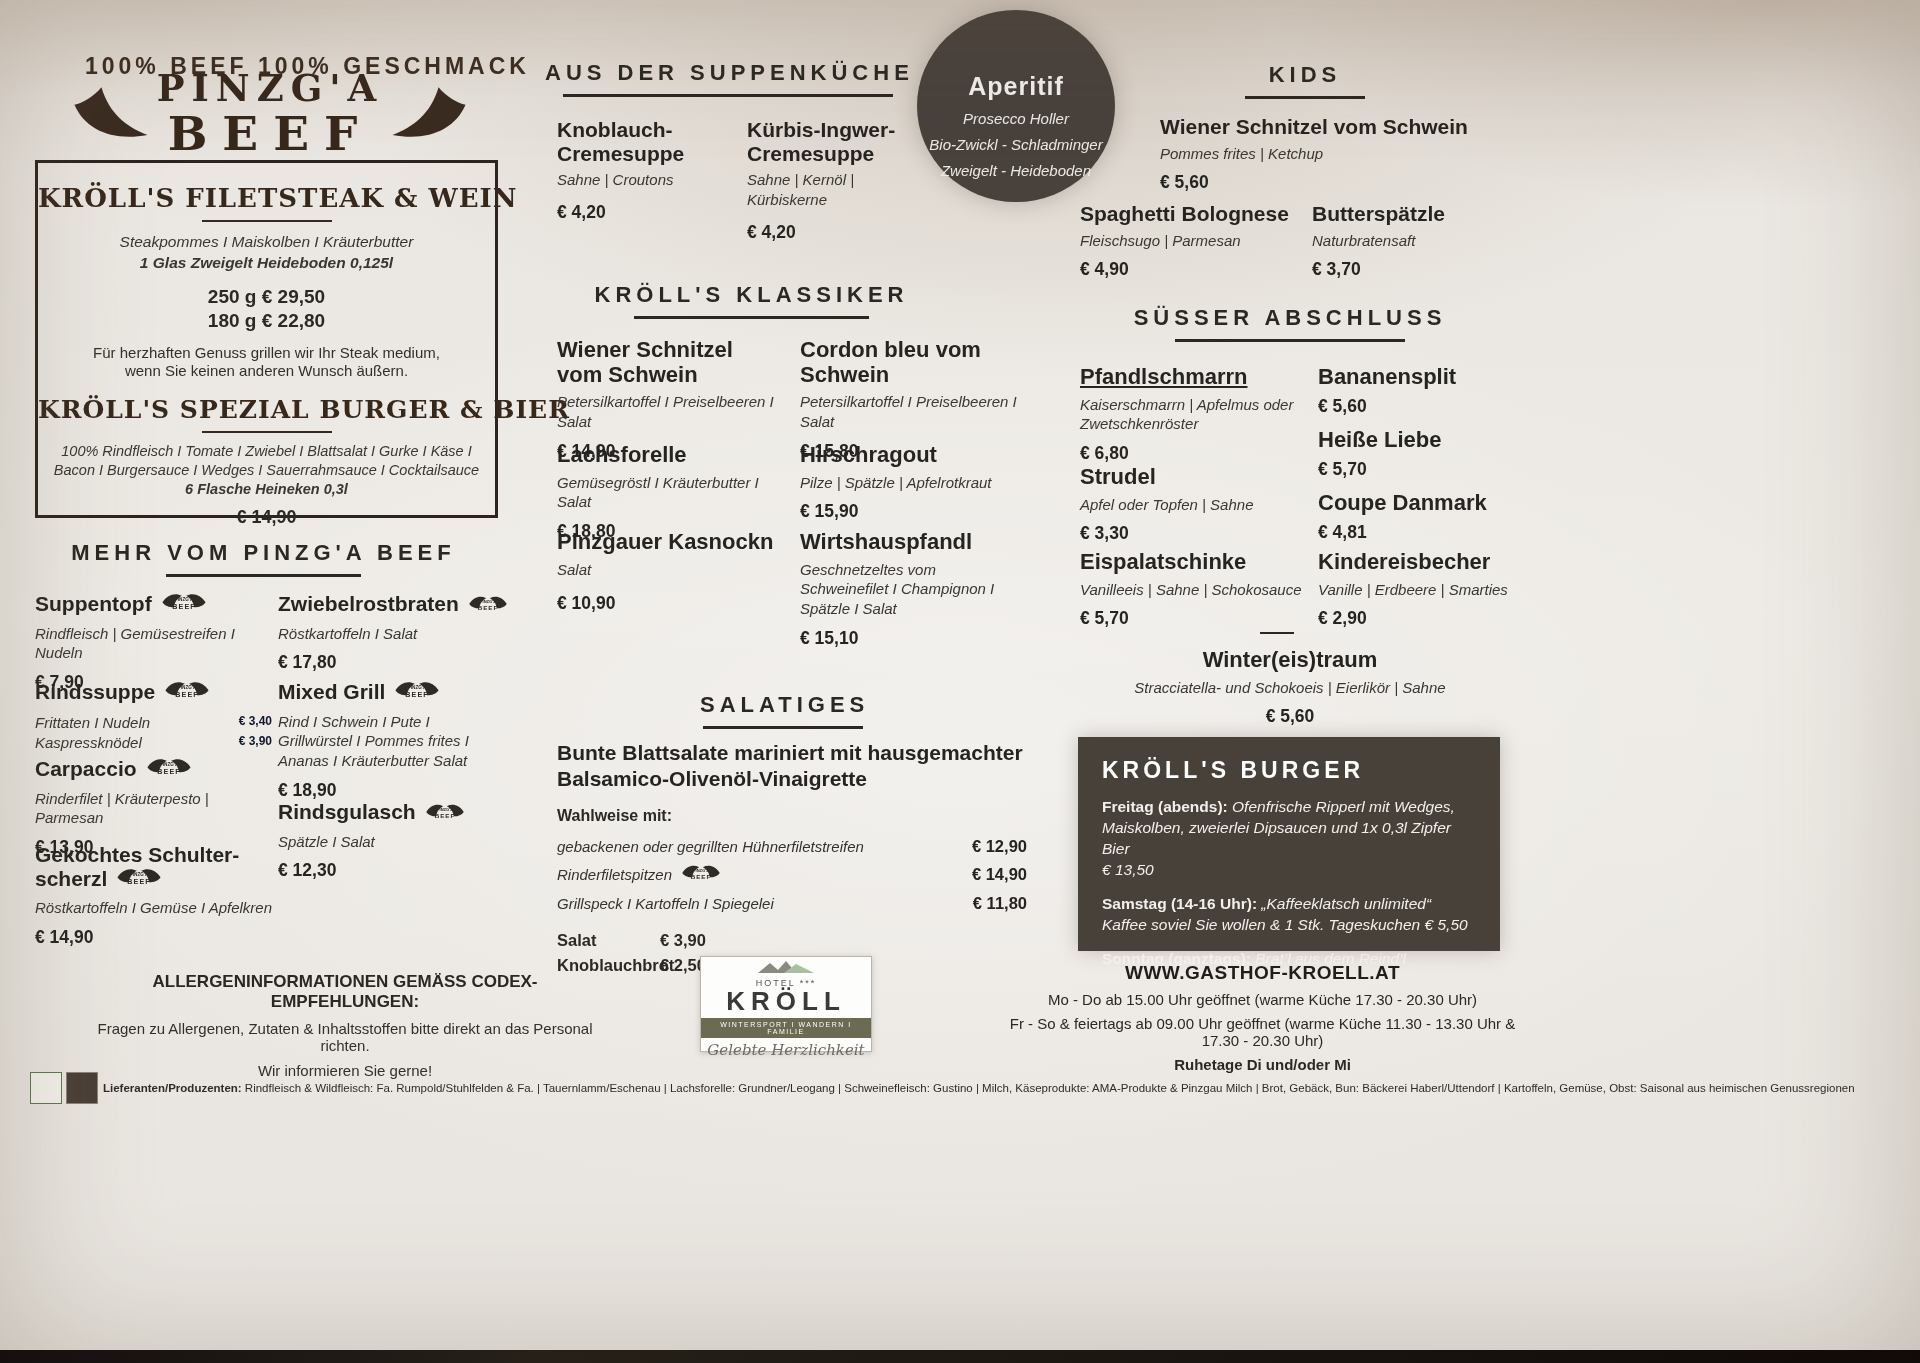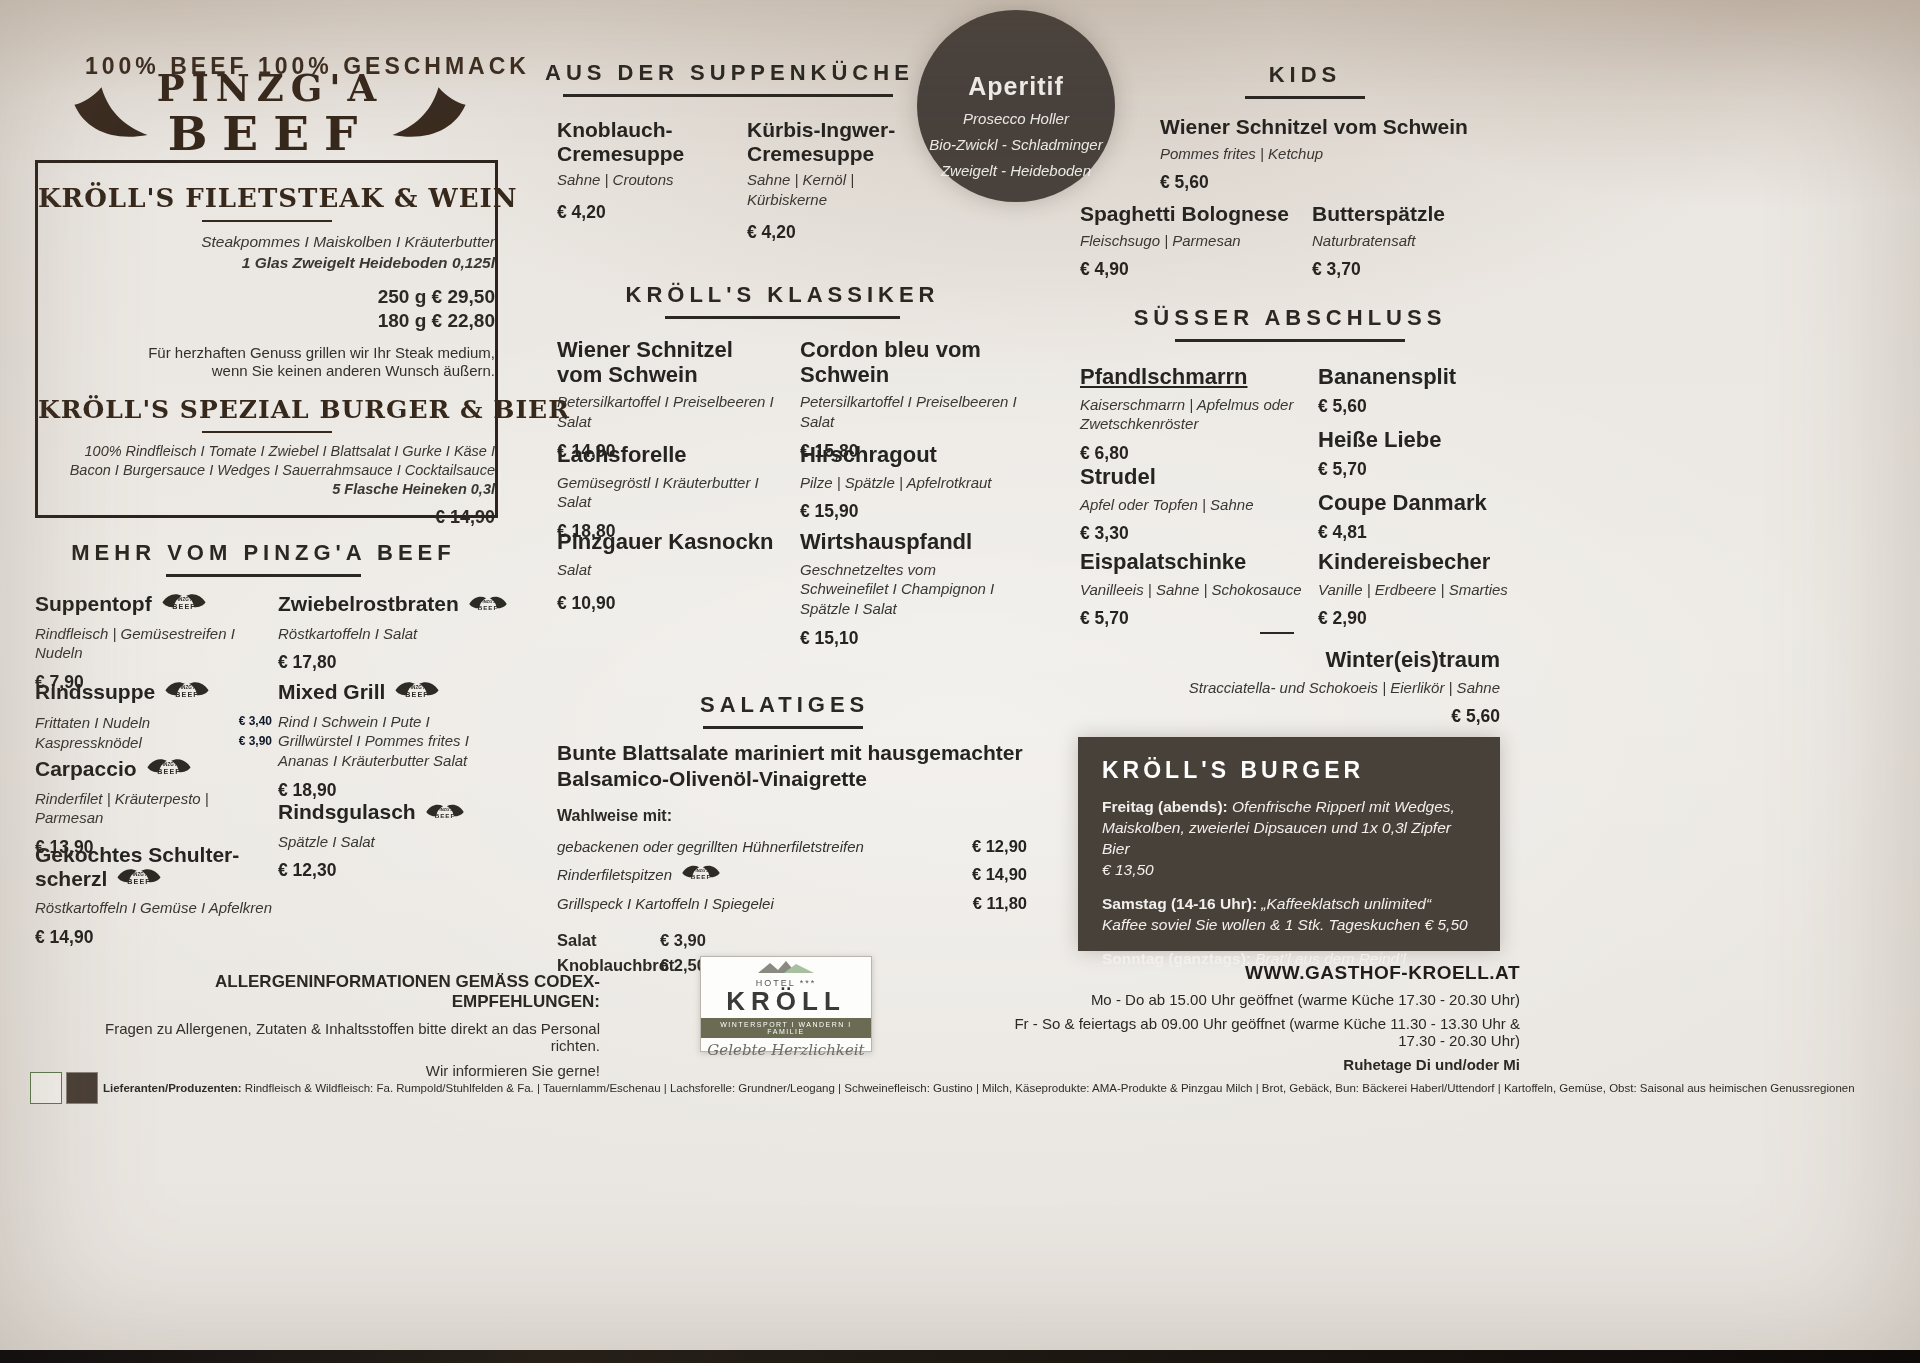--- a/index.html
+++ b/index.html
@@ -32,21 +32,21 @@
   .slab-rule{height:2px;background:#37281c;margin:7px auto 0;}
 
   
   .mi-name{font-weight:bold;font-size:21px;line-height:1.12;color:#262421;}
   .mi-desc{font-style:italic;font-size:15px;color:#3a3733;margin-top:5px;line-height:1.32;}
   .mi-price{font-weight:bold;font-size:17.5px;margin-top:9px;color:#262421;}
   .row2{display:flex;justify-content:space-between;font-size:15px;margin-top:3px;}
   .row2 .t{font-style:italic;color:#3a3733;}
   .row2 .p{font-weight:bold;font-size:12px;color:#0f172a;}
   .badge{display:inline-block;vertical-align:-3px;margin-left:9px;}
-  .center{text-align:right;}
+  .center{text-align:center;}
 
   
   .circle{background:#48413c;border-radius:50%;color:#f2efec;text-align:center;
     box-shadow:0 0 22px rgba(60,48,40,0.25);}
   .circle .a-title{font-weight:bold;font-size:25px;letter-spacing:1px;padding-top:62px;}
   .circle .a-line{font-style:italic;font-size:15px;margin-top:9px;color:#eceae6;}
   .special{background:#48413a;color:#f2efec;box-shadow:0 0 18px rgba(60,48,40,0.25);}
   .sp-title{font-weight:bold;font-size:23px;letter-spacing:4px;color:#ffffff;}
   .sp-item{font-size:15.5px;line-height:1.35;margin-top:13px;}
   .sp-label{font-weight:bold;}
@@ -105,21 +105,21 @@
   <div class="center mi-desc" style="margin-top:10px;font-size:15.5px;">Steakpommes I Maiskolben I Kräuterbutter</div>
   <div class="center mi-desc" style="margin-top:1px;font-weight:bold;font-size:15.5px;">1 Glas Zweigelt Heideboden 0,125l</div>
   <div class="center" style="margin-top:12px;font-weight:bold;font-size:19px;">250 g € 29,50</div>
   <div class="center" style="margin-top:2px;font-weight:bold;font-size:19px;">180 g € 22,80</div>
   <div class="center" style="margin-top:12px;font-size:15px;color:#33302b;">Für herzhaften Genuss grillen wir Ihr Steak medium,</div>
   <div class="center" style="margin-top:1px;font-size:15px;color:#33302b;">wenn Sie keinen anderen Wunsch äußern.</div>
   <div class="slab slab-h" style="margin-top:16px;font-size:25px;">KRÖLL'S SPEZIAL BURGER &amp; BIER</div>
   <div class="slab-rule" style="width:130px;"></div>
   <div class="center mi-desc" style="margin-top:9px;font-size:14.5px;">100% Rindfleisch I Tomate I Zwiebel I Blattsalat I Gurke I Käse I</div>
   <div class="center mi-desc" style="margin-top:0;font-size:14.5px;">Bacon I Burgersauce I Wedges I Sauerrahmsauce I Cocktailsauce</div>
-  <div class="center mi-desc" style="margin-top:0;font-weight:bold;font-size:14.5px;">5 Flasche Heineken 0,3l</div>
+  <div class="center mi-desc" style="margin-top:0;font-weight:bold;font-size:14.5px;">6 Flasche Heineken 0,3l</div>
   <div class="center" style="margin-top:8px;font-weight:bold;font-size:18px;">€ 14,90</div>
 </div>
 
 <div class="abs" style="left:35px;top:540px;width:457px;">
   <div class="sec-h">MEHR VOM PINZG'A BEEF</div>
   <div class="sec-rule" style="width:195px;"></div>
 </div>
 
 <div class="abs" style="left:35px;top:592px;width:237px;">
   <div class="mi-name"><span>Suppentopf</span><span class="badge"><svg width="46" height="22" viewBox="0 0 64 30">
@@ -221,21 +221,21 @@
   <div class="mi-price" style="margin-top:12px;">€ 4,20</div>
 </div>
 
 <div class="abs circle" style="left:917px;top:10px;width:198px;height:192px;">
   <div class="a-title">Aperitif</div>
   <div class="a-line">Prosecco Holler</div>
   <div class="a-line">Bio-Zwickl - Schladminger</div>
   <div class="a-line">Zweigelt - Heideboden</div>
 </div>
 
-<div class="abs" style="left:600px;top:282px;width:365px;">
+<div class="abs" style="left:569px;top:282px;width:365px;">
   <div class="sec-h">KRÖLL'S KLASSIKER</div>
   <div class="sec-rule" style="width:235px;"></div>
 </div>
 
 <div class="abs" style="left:557px;top:338px;width:225px;">
   <div class="mi-name" style="font-size:22px;">Wiener Schnitzel vom Schwein</div>
   <div class="mi-desc">Petersilkartoffel I Preiselbeeren I Salat</div>
   <div class="mi-price">€ 14,90</div>
 </div>
 <div class="abs" style="left:800px;top:338px;width:225px;">

